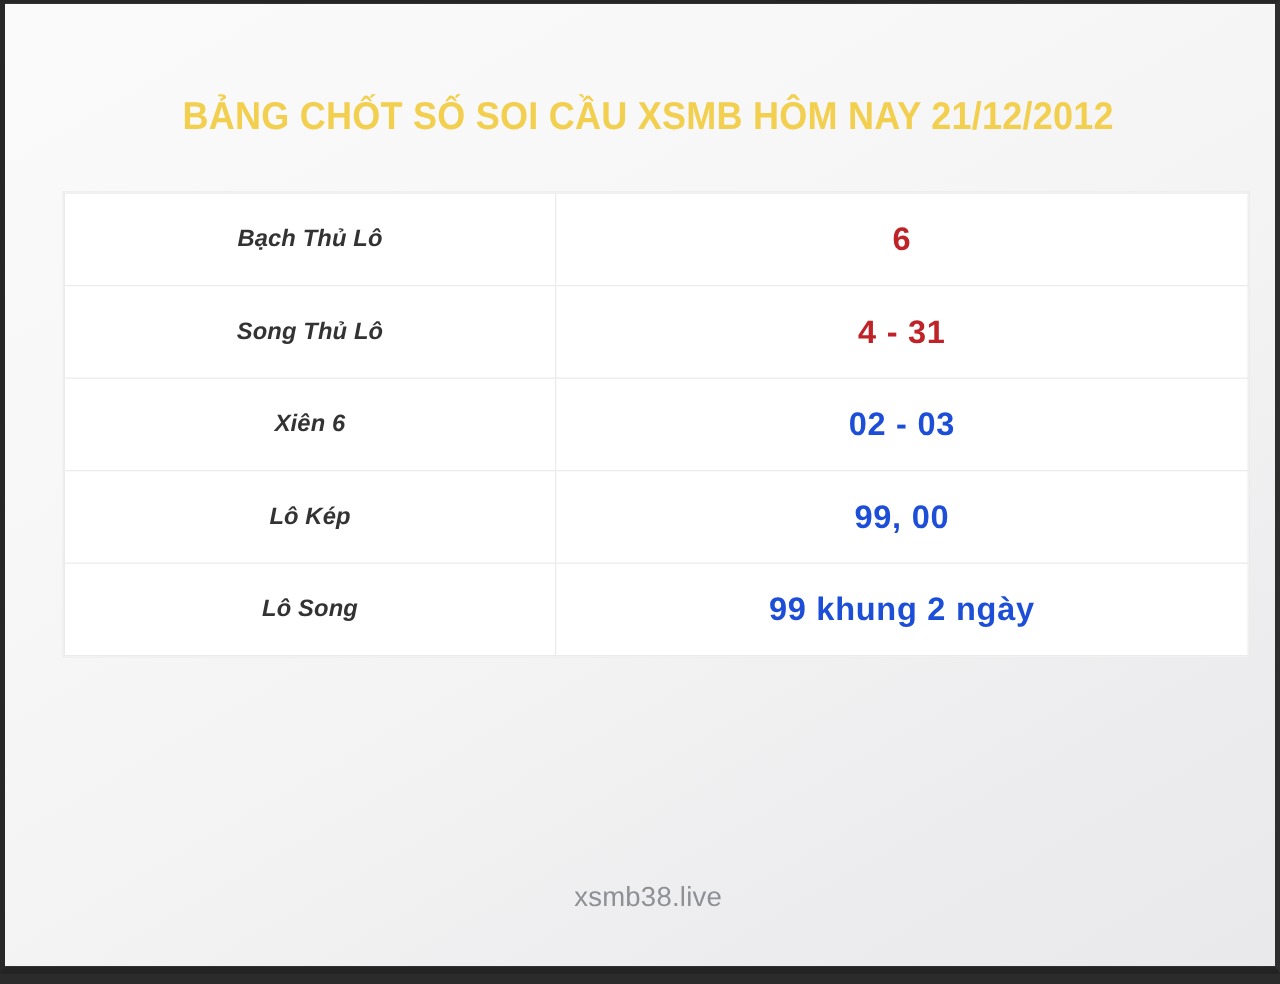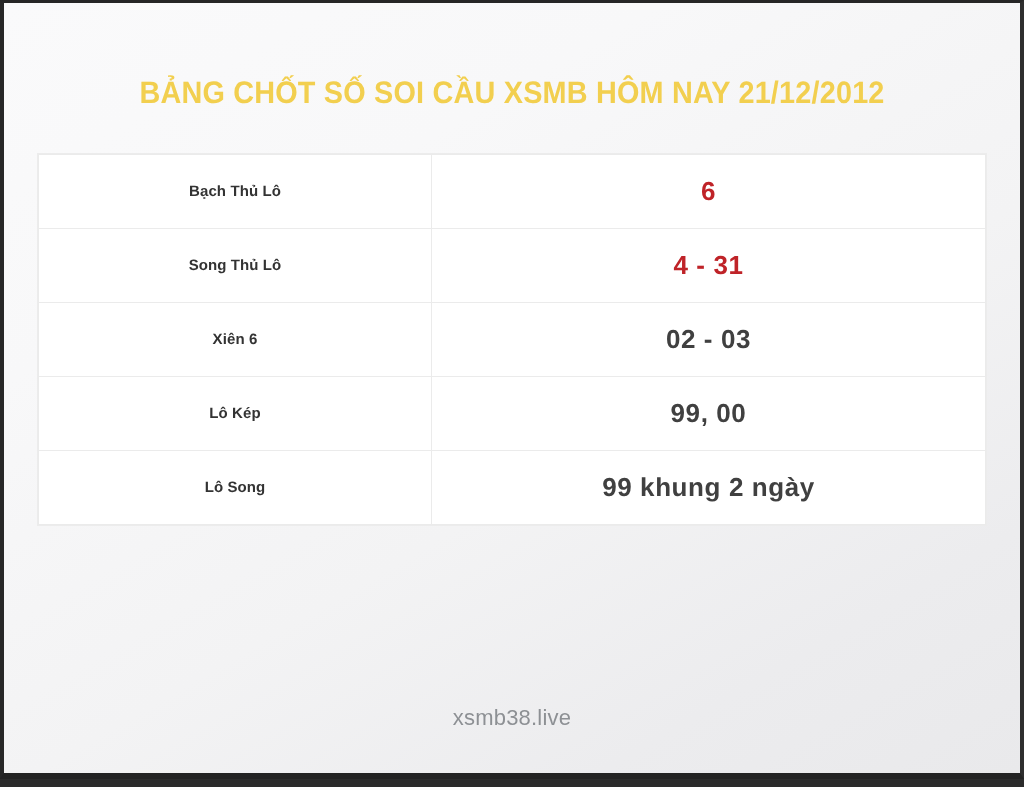--- a/index.html
+++ b/index.html
@@ -24,20 +24,21 @@
     border-top: 3px solid #262626;
     border-right: 4px solid #2e2e2e;
     border-bottom: 6px solid #232323;
     background:
       linear-gradient(150deg,
         #fafafb 0%,
         #f8f8f9 28%,
         #f3f3f4 58%,
         #ececee 82%,
         #e9e9eb 100%);
+    padding-left: 13px;
   }
 
   #canvas {
     position: relative;
     width: 100%;
     height: 100%;
   }
 
   
   .title {
@@ -74,27 +75,28 @@
     padding: 0 6px;
     text-align: center;
     vertical-align: middle;
     background: #ffffff;
     font-weight: bold;
     font-family: "Liberation Sans Narrow", "Liberation Sans", sans-serif;
     text-rendering: geometricPrecision;
   }
   .cell-label {
     width: 380px;
-    font-size: 15px;
+    font-size: 19px;
     color: #333333;
     letter-spacing: 0.1px;
+    font-style: italic;
   }
   .cell-value {
     font-size: 26px;
-    color: #404040;
+    color: #1d4ed8;
     letter-spacing: 0.6px;
   }
   .cell-value.red {
     color: #bf2328;
   }
 
   
   .footer {
     position: absolute;
     left: 0;

